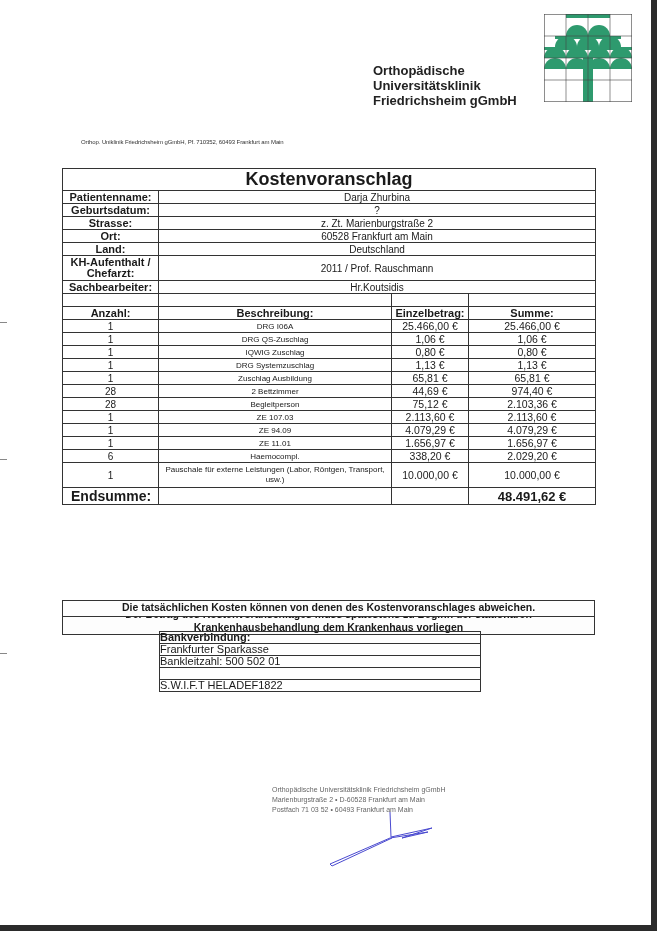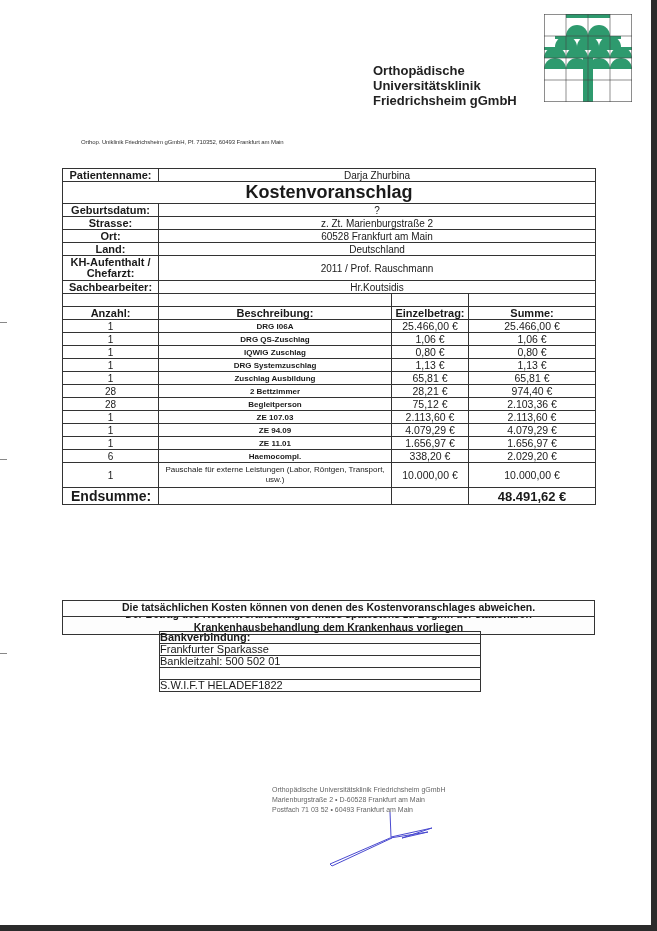--- a/index.html
+++ b/index.html
@@ -22,21 +22,21 @@
   table.main {
     position:absolute; left:62px; top:168px; width:533px; border-collapse:collapse; table-layout:fixed;
   }
   table.main td {
     border:1px solid #333; padding:0; text-align:center; font-size:10px; line-height:11px; height:12px;
     overflow:hidden; white-space:nowrap;
   }
   table.main td.lbl { font-weight:bold; font-size:11px; }
   td.title { font-size:18px !important; font-weight:bold; height:21px !important; line-height:21px !important; }
   td.tall { height:24px !important; white-space:normal !important; }
-  td.desc { font-size:8px !important;font-weight:bold; }
+  td.desc { font-size:8px !important; }
   td.money { font-size:10.5px !important; }
   td.head { font-weight:bold; font-size:11px !important; }
   td.total-lbl { font-weight:bold; font-size:14px !important; height:16px !important; text-align:left !important; padding-left:8px !important; }
   td.total-val { font-weight:bold; font-size:13px !important;margin-left:47px; }
   td.tallwrap { white-space:normal !important; line-height:10px !important; font-size:8px !important; height:24px !important; }
 
   .notice {
     position:absolute; border:1px solid #333; background:#fdfdfd; text-align:center;
     font-weight:bold; font-size:10.5px; line-height:13px;
   }
@@ -108,25 +108,25 @@
 
   <table class="main">
     <colgroup>
       <col style="width:96px">
         <col style="width:233px">
         <col style="width:77px">
         <col style="width:127px">
     </colgroup>
     <tbody>
         <tr>
+      <td colspan="4" class="title">Kostenvoranschlag</td>
+    </tr>
+    <tr>
       <td class="lbl">Patientenname:</td>
       <td colspan="3">Darja Zhurbina</td>
-    </tr>
-    <tr>
-      <td colspan="4" class="title">Kostenvoranschlag</td>
     </tr>
     <tr>
       <td class="lbl">Geburtsdatum:</td>
       <td colspan="3">?</td>
     </tr>
     <tr>
       <td class="lbl">Strasse:</td>
       <td colspan="3">z. Zt. Marienburgstraße 2</td>
     </tr>
     <tr>
@@ -183,21 +183,21 @@
     </tr>
     <tr>
       <td>1</td>
       <td class="desc">Zuschlag Ausbildung</td>
       <td class="money">65,81 €</td>
       <td class="money">65,81 €</td>
     </tr>
     <tr>
       <td>28</td>
       <td class="desc">2 Bettzimmer</td>
-      <td class="money">28,21 €</td>
+      <td class="money">44,69 €</td>
       <td class="money">974,40 €</td>
     </tr>
     <tr>
       <td>28</td>
       <td class="desc">Begleitperson</td>
       <td class="money">75,12 €</td>
       <td class="money">2.103,36 €</td>
     </tr>
     <tr>
       <td>1</td>

